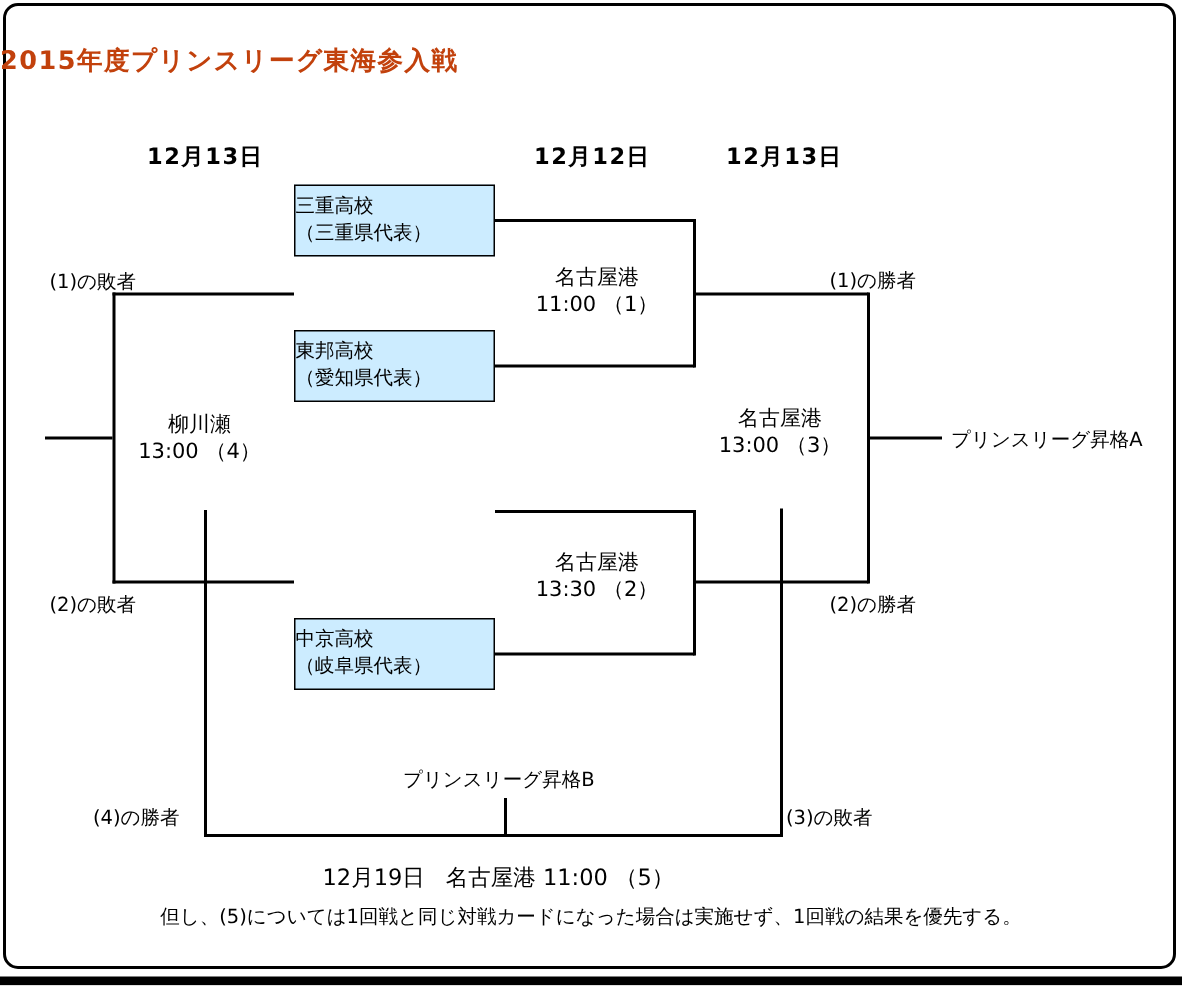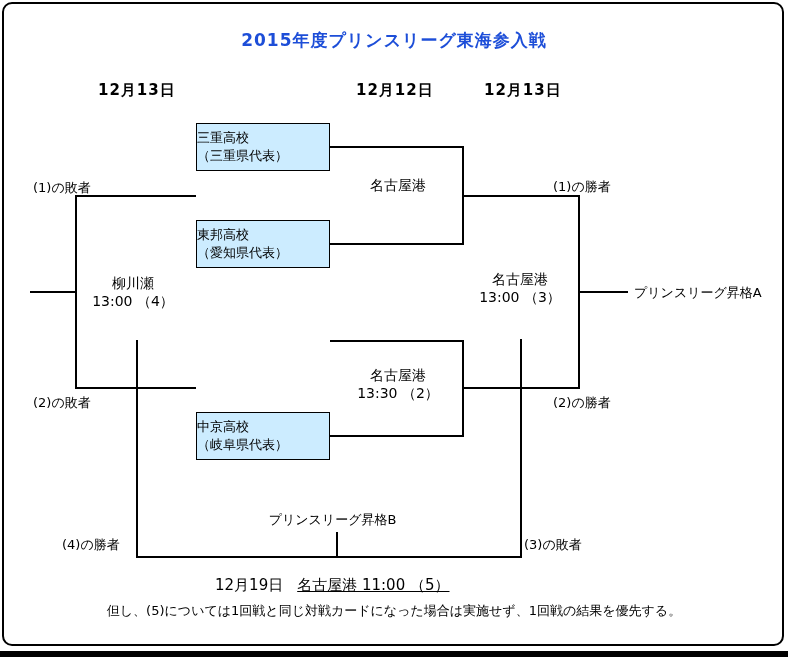--- a/index.html
+++ b/index.html
@@ -6,40 +6,40 @@
   .stage{
     position:relative;width:788px;height:657px;background:#ffffff;overflow:hidden;
     font-family:"DejaVu Sans","Liberation Sans",sans-serif;color:#000;
   }
   .frame{
     position:absolute;left:2px;top:2px;width:782px;height:644px;
     border:2px solid #000;border-radius:10px;box-sizing:border-box;
   }
   .bottom-bar{position:absolute;left:0;top:651px;width:788px;height:6px;background:#000;}
   .title{
-    position:absolute;left:0;top:29px;width:100%;text-align:center;
-    font-size:17px;font-weight:bold;color:#1d4ed8;letter-spacing:1px;
+    position:absolute;left:0;top:29px;width:100%;
+    font-size:17px;font-weight:bold;color:#c2410c;letter-spacing:1px;
   }
-  .date-head{position:absolute;font-size:15px;font-weight:bold;letter-spacing:1px;}
+  .date-head{position:absolute;font-size:15px;font-weight:bold;letter-spacing:1px;margin-top:14px;}
   .team-box{
     position:absolute;left:196px;width:134px;height:48px;box-sizing:border-box;
     background:#CCECFF;border:1.5px solid #000;
     display:flex;flex-direction:column;align-items:flex-start;justify-content:center;
     font-size:13px;line-height:18px;text-align:center;
   }
   .h-line{position:absolute;height:1.5px;background:#000;}
   .v-line{position:absolute;width:1.5px;background:#000;}
   .lbl{position:absolute;font-size:13px;white-space:nowrap;}
   .match-lbl{
     position:absolute;width:140px;text-align:center;
     font-size:14px;line-height:18px;white-space:nowrap;
   }
   .final-line{position:absolute;left:215px;top:576px;font-size:15px;white-space:nowrap;}
   .final-line .fdate{font-weight:normal;}
-  .final-line .fdetail{margin-left:14px;text-decoration:underline;}
+  .final-line .fdetail{margin-left:14px;}
   .note{position:absolute;left:0;top:602px;width:100%;text-align:center;font-size:13px;white-space:nowrap;}
   .promo-b{position:absolute;left:250px;top:511px;width:165px;text-align:center;font-size:13px;white-space:nowrap;}
 </style>
 </head>
 <body>
 
 <div class="stage">
 
   <div class="frame"></div>
   <div class="bottom-bar"></div>
@@ -88,20 +88,21 @@
 
   <div class="lbl" style="left:33px;top:179px;">(1)の敗者</div>
   <div class="lbl" style="left:33px;top:394px;">(2)の敗者</div>
   <div class="lbl" style="left:553px;top:178px;">(1)の勝者</div>
   <div class="lbl" style="left:553px;top:394px;text-align:center;">(2)の勝者</div>
   <div class="lbl" style="left:62px;top:536px;">(4)の勝者</div>
   <div class="lbl" style="left:524px;top:536px;">(3)の敗者</div>
 
   <div class="match-lbl" style="left:328px;top:176px;">
     <div>名古屋港</div>
+    <div>11:00 （1）</div>
   </div>
   <div class="match-lbl" style="left:328px;top:366px;">
     <div>名古屋港</div>
     <div>13:30 （2）</div>
   </div>
   <div class="match-lbl" style="left:450px;top:270px;">
     <div>名古屋港</div>
     <div>13:00 （3）</div>
   </div>
   <div class="match-lbl" style="left:63px;top:274px;">

